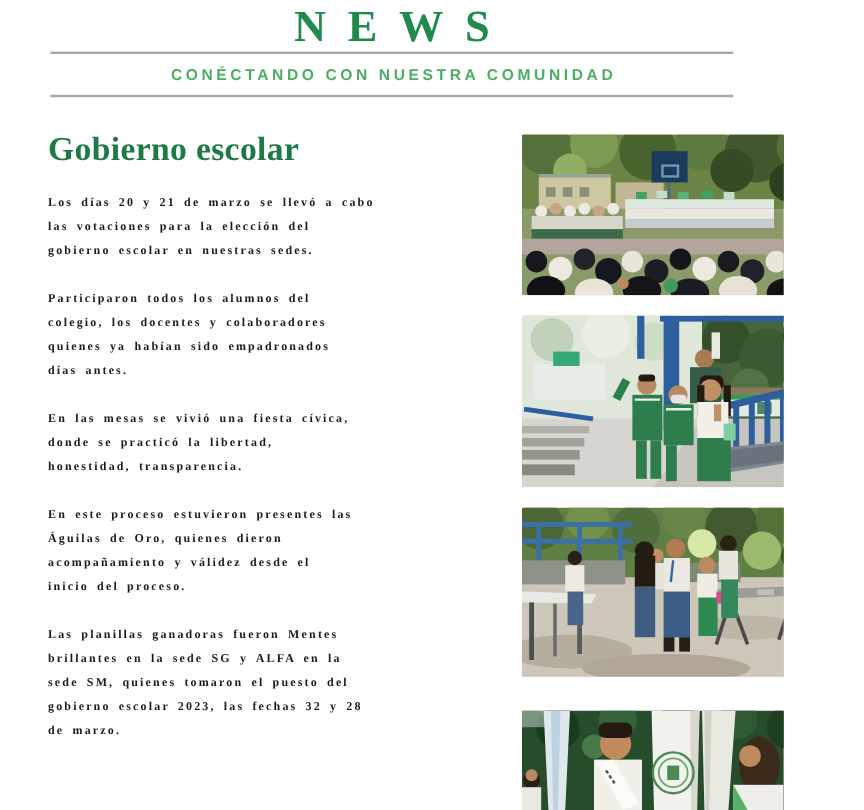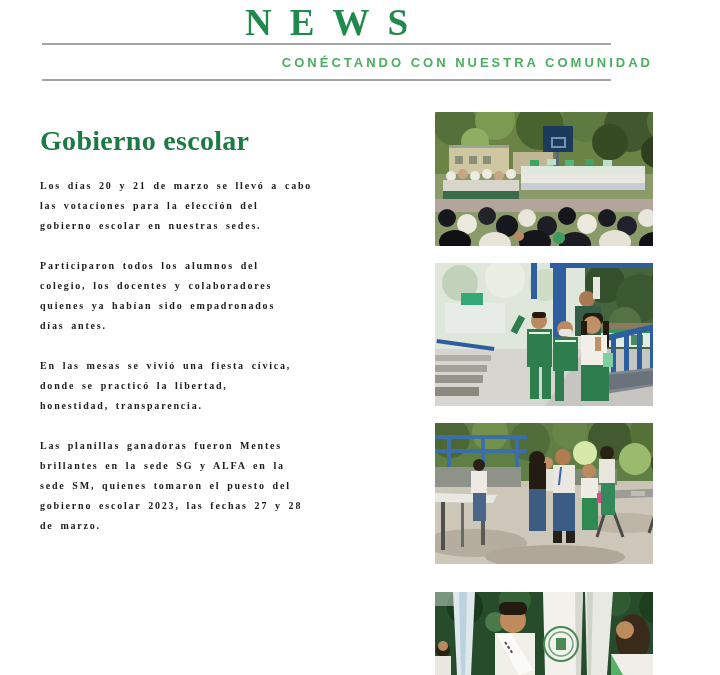--- a/index.html
+++ b/index.html
@@ -13,26 +13,26 @@
     text-align:center;font-family:"Liberation Serif",serif;
     font-weight:bold;font-size:37px;line-height:38px;
     color:var(--news-green,#1f8a4b);
     letter-spacing:18px;text-indent:18px;
   }
   .rule{position:absolute;left:42px;right:42px;height:0;border-top:2px solid var(--divider-gray,#a5a5a5);}
   .rule-top{top:43px;}
   .rule-bottom{top:79px;}
   .tagline{
     position:absolute;top:55px;left:0;right:0;margin:0;
-    text-align:right;font-family:"Liberation Sans",sans-serif;
+    text-align:center;font-family:"Liberation Sans",sans-serif;
     font-weight:bold;font-size:13px;line-height:15px;
     color:var(--tagline-green,#4cae60);letter-spacing:3px;text-indent:3px;
   }
   
-  .article{position:absolute;left:40px;top:126px;width:392px;}
+  .article{position:absolute;left:40px;top:110px;width:392px;}
   .article-heading{
     margin:0;font-family:"Liberation Serif",serif;font-weight:bold;
     font-size:28px;line-height:30px;letter-spacing:0.3px;
     color:var(--heading-green,#1e7a45);
   }
   .article p{
     margin:20px 0 0 0;white-space:pre-line;
     font-family:"Liberation Serif",serif;font-weight:bold;
     font-size:10px;line-height:20px;letter-spacing:1.8px;word-spacing:2.5px;
     color:var(--body-text,#1c1c1e);
@@ -61,24 +61,28 @@
     <p>Los días 20 y 21 de marzo se llevó a cabo
 las votaciones para la elección del
 gobierno escolar en nuestras sedes.</p>
     <p>Participaron todos los alumnos del
 colegio, los docentes y colaboradores
 quienes ya habían sido empadronados
 días antes.</p>
     <p>En las mesas se vivió una fiesta cívica,
 donde se practicó la libertad,
 honestidad, transparencia.</p>
+    <p>En este proceso estuvieron presentes las
+Águilas de Oro, quienes dieron
+acompañamiento y válidez desde el
+inicio del proceso.</p>
     <p>Las planillas ganadoras fueron Mentes
 brillantes en la sede SG y ALFA en la
 sede SM, quienes tomaron el puesto del
-gobierno escolar 2023, las fechas 27 y 28
+gobierno escolar 2023, las fechas 32 y 28
 de marzo.</p>
   </section>
 
   <aside class="photos">
 
     <figure class="photo photo-1" role="img" aria-label="Asamblea escolar en la cancha: estudiantes frente a las mesas de votación bajo el tablero de baloncesto">
       <svg viewBox="0 0 241 134" preserveAspectRatio="none">
         <rect width="241" height="134" fill="#8a9a68"></rect>
         <rect width="241" height="62" fill="#6b8446"></rect>
         <circle cx="20" cy="12" r="22" fill="#55703a"></circle>

